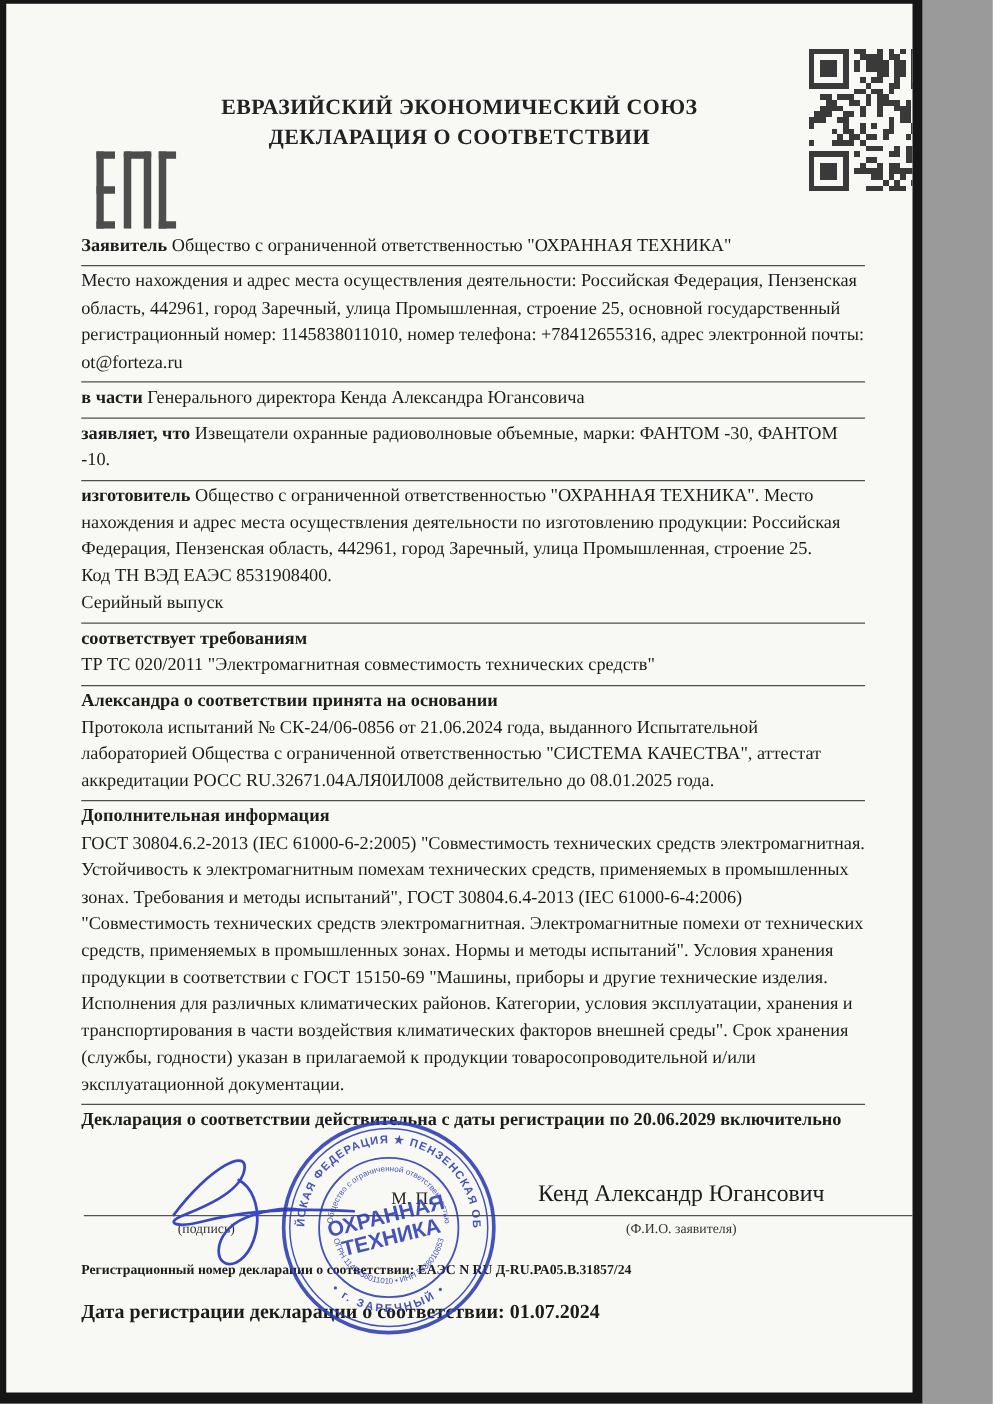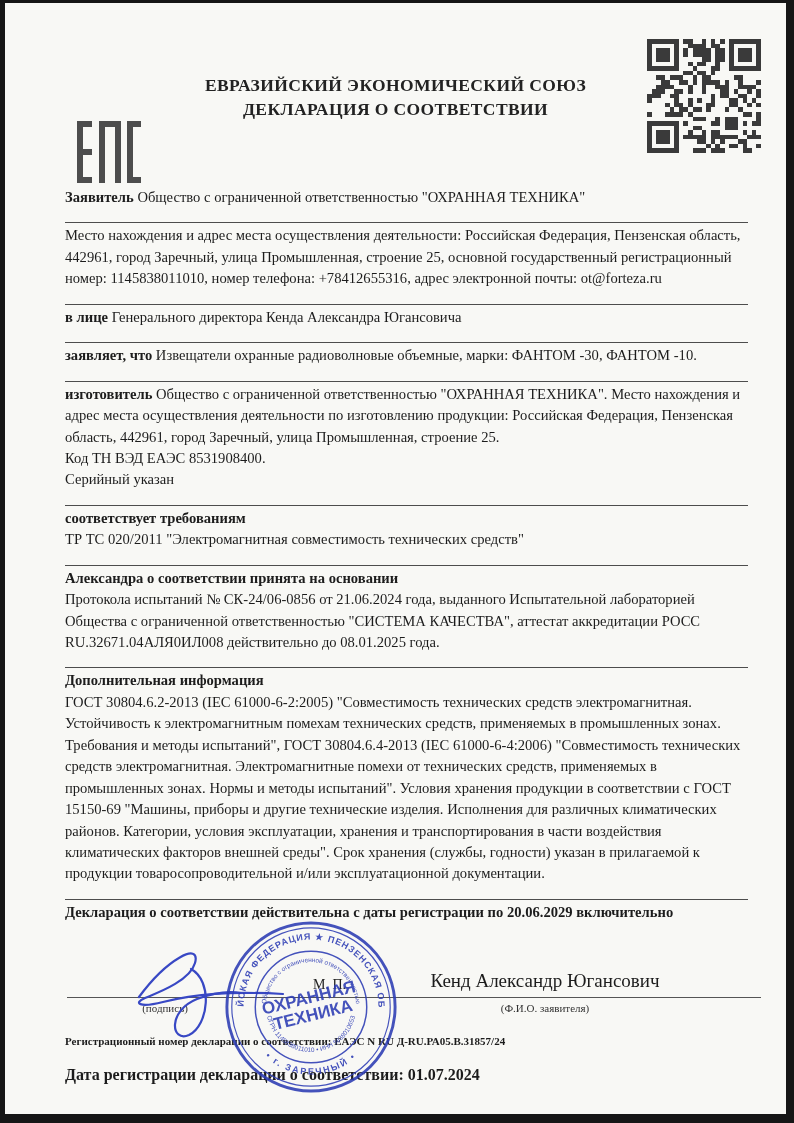--- a/index.html
+++ b/index.html
@@ -1,38 +1,38 @@
 <!DOCTYPE html>
 <html lang="ru"><head>
 <meta charset="utf-8">
 <style>
   html,body{margin:0;padding:0;background:#9a9a9a;}
   .page{
     position:relative;
-    width:794px;height:1123px;
+    width:738px;height:1123px;
     box-sizing:border-box;
     background:#f8f8f5;
     border-style:solid;border-color:#161616;
     border-width:3px 8px 9px 5px;
     font-family:"Liberation Serif", serif;
     color:#1c1c1c;
     overflow:hidden;
   }
   
   .hdr{position:relative;height:182px;}
   .title{
     position:absolute;left:0;right:0;top:70px;
     text-align:center;font-weight:bold;font-size:17.5px;
     letter-spacing:.4px;line-height:1.38;color:#222;
   }
   .eac{position:absolute;left:72px;top:118px;}
   .qr{position:absolute;left:642px;top:36px;}
   
   .content{padding:0 38px 0 60px;font-size:14.6px;line-height:1.47;}
-  .row{padding:2px 0 14px;border-bottom:1px solid #4d4d4d;}
+  .row{padding:2px 0 4px;border-bottom:1px solid #4d4d4d;}
   .row.noline{border-bottom:none;}
   .lbl{font-weight:bold;}
   .para{margin:0;}
   .boldline{font-weight:bold;}
   
   .sigzone{position:relative;height:92px;margin-top:4px;}
   .sig-svg{position:absolute;left:68px;top:-2px;z-index:1;}
   .sig-line-left{position:absolute;left:2px;top:56px;width:244px;border-bottom:1px solid #555;}
   .sig-cap-left{position:absolute;left:40px;top:59px;width:120px;text-align:center;font-size:11px;color:#333;}
   .fio-name{position:absolute;left:300px;top:26px;width:360px;text-align:center;font-size:19px;}
@@ -287,36 +287,36 @@
     <div class="row">
       <span class="lbl">Заявитель</span>
       <span>Общество с ограниченной ответственностью "ОХРАННАЯ ТЕХНИКА"</span>
     </div>
 
     <div class="row">
       <p class="para">Место нахождения и адрес места осуществления деятельности: Российская Федерация, Пензенская область, 442961, город Заречный, улица Промышленная, строение 25, основной государственный регистрационный номер: 1145838011010, номер телефона: +78412655316, адрес электронной почты: ot@forteza.ru</p>
     </div>
 
     <div class="row">
-      <span class="lbl">в лице</span>
+      <span class="lbl">в части</span>
       <span>Генерального директора Кенда Александра Югансовича</span>
     </div>
 
     <div class="row">
       <span class="lbl">заявляет, что</span>
       <span>Извещатели охранные радиоволновые объемные, марки: ФАНТОМ -30, ФАНТОМ -10.</span>
     </div>
 
     <div class="row">
       <p class="para">
         <span class="lbl">изготовитель</span>
         <span>Общество с ограниченной ответственностью "ОХРАННАЯ ТЕХНИКА". Место нахождения и адрес места осуществления деятельности по изготовлению продукции: Российская Федерация, Пензенская область, 442961, город Заречный, улица Промышленная, строение 25.</span>
       </p>
       <div>Код ТН ВЭД ЕАЭС 8531908400.</div>
-      <div>Серийный указан</div>
+      <div>Серийный выпуск</div>
     </div>
 
     <div class="row">
       <div class="lbl">соответствует требованиям</div>
       <div>ТР ТС 020/2011 "Электромагнитная совместимость технических средств"</div>
     </div>
 
     <div class="row">
       <div class="lbl">Александра о соответствии принята на основании</div>
       <p class="para">Протокола испытаний № СК-24/06-0856 от 21.06.2024 года, выданного Испытательной лабораторией Общества с ограниченной ответственностью "СИСТЕМА КАЧЕСТВА", аттестат аккредитации РОСС RU.32671.04АЛЯ0ИЛ008 действительно до 08.01.2025 года.</p>

